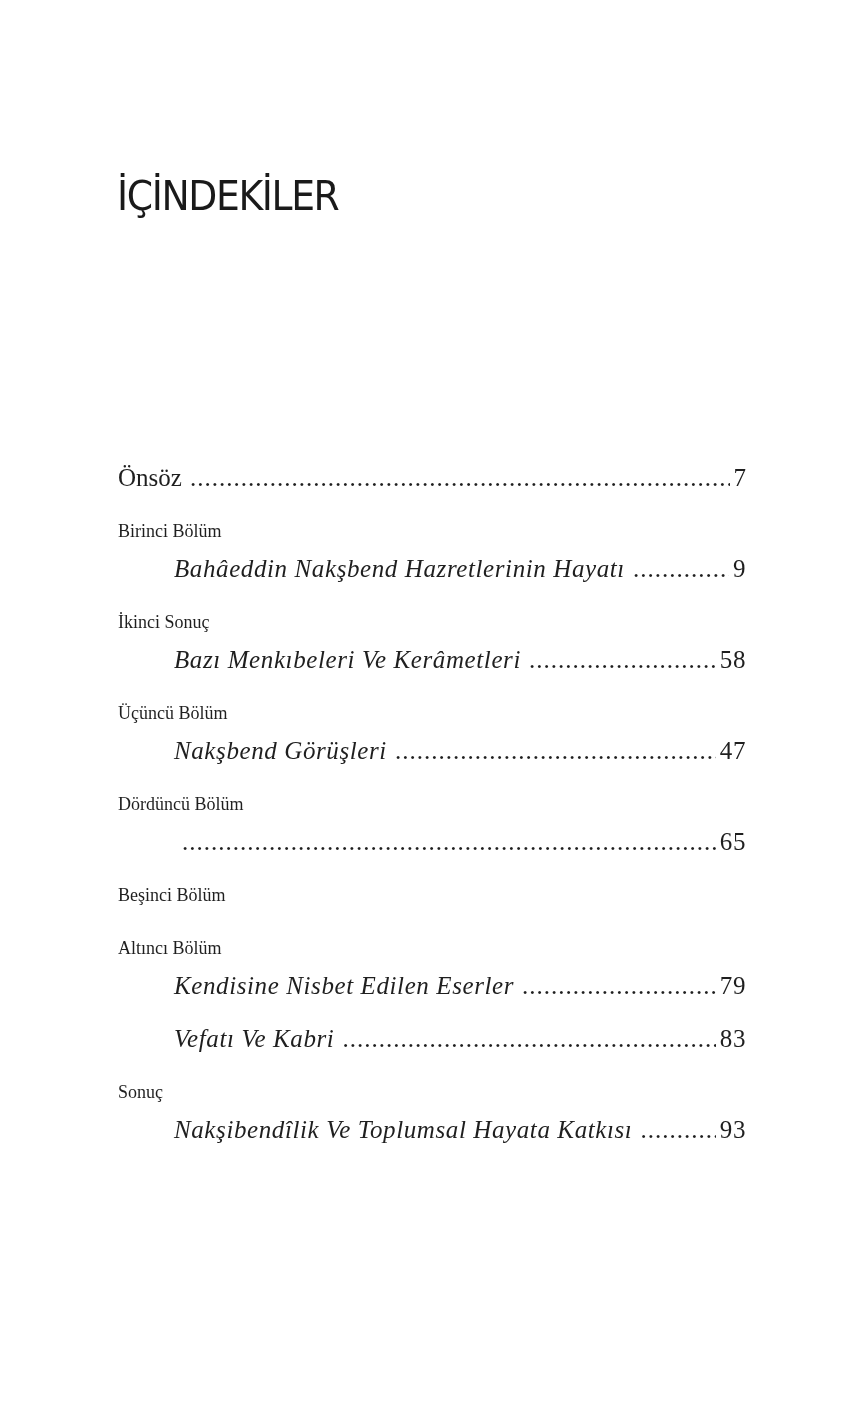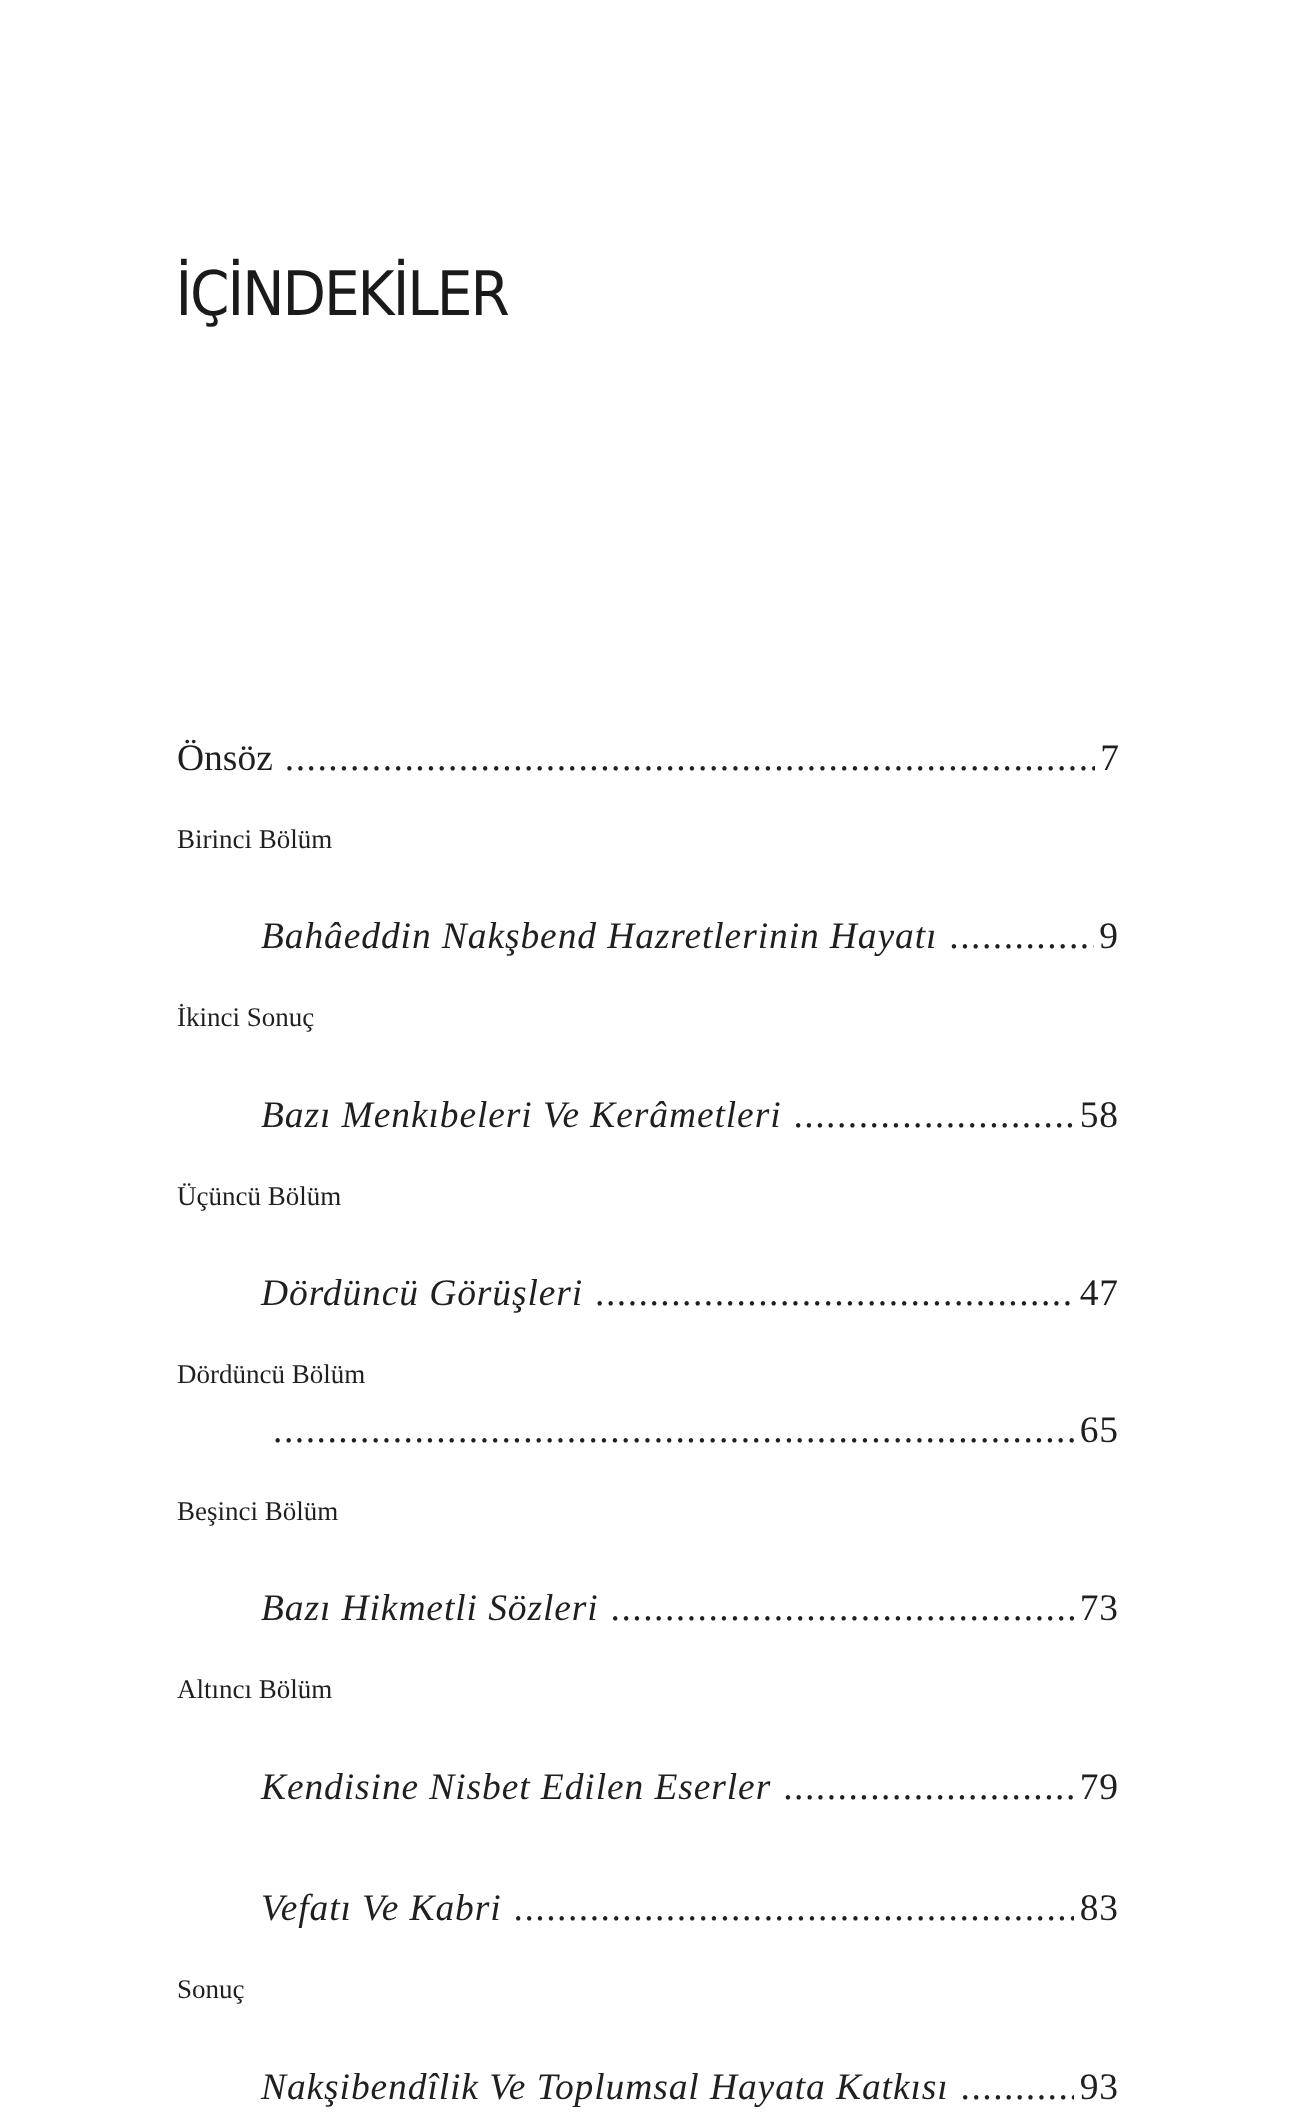--- a/index.html
+++ b/index.html
@@ -8,21 +8,21 @@
     position: absolute; left: 117px; top: 172px;
     font-family: "DejaVu Sans", sans-serif; font-size: 41px; font-weight: normal;
     letter-spacing: -1.5px; color: #1a1a1a; margin: 0; transform: scaleX(0.92); transform-origin: left top;
   }
   .toc { position: absolute; left: 118px; top: 459px; width: 628px; }
   .row {
     display: flex; align-items: baseline;
     font-family: "Liberation Serif", serif; font-size: 25px; line-height: 38px; color: #1f1f1f;
   }
   .row.sub { padding-left: 56px; font-style: italic; letter-spacing: 0.6px; text-align: center; }
-  .row .label { white-space: nowrap; margin-top: 28px; }
+  .row .label { white-space: nowrap; }
   .row .dots {
     flex: 1; overflow: hidden; white-space: nowrap; margin: 0 4px 0 8px;
     letter-spacing: 1px; font-style: normal;
   }
   .row .dots::before { content: "........................................................................................................................................................"; }
   .row .page { white-space: nowrap; font-style: normal; }
   .heading-row {
     font-family: "Liberation Serif", serif; font-size: 18px; line-height: 38px; color: #1f1f1f;
   }
   .group { margin-top: 15px; }
@@ -55,41 +55,36 @@
     <div class="row sub">
       <span class="label">Bazı Menkıbeleri Ve Kerâmetleri</span>
       <span class="dots"></span>
       <span class="page">58</span>
     </div>
   </div>
 
   <div class="group">
     <div class="heading-row">Üçüncü Bölüm</div>
     <div class="row sub">
-      <span class="label">Dördüncü Görüşleri</span>
+      <span class="label">Nakşbend Görüşleri</span>
       <span class="dots"></span>
       <span class="page">47</span>
     </div>
   </div>
 
   <div class="group">
     <div class="heading-row">Dördüncü Bölüm</div>
     <div class="row sub">
       <span class="dots"></span>
       <span class="page">65</span>
     </div>
   </div>
 
   <div class="group">
     <div class="heading-row">Beşinci Bölüm</div>
-    <div class="row sub">
-      <span class="label">Bazı Hikmetli Sözleri</span>
-      <span class="dots"></span>
-      <span class="page">73</span>
-    </div>
   </div>
 
   <div class="group">
     <div class="heading-row">Altıncı Bölüm</div>
     <div class="row sub">
       <span class="label">Kendisine Nisbet Edilen Eserler</span>
       <span class="dots"></span>
       <span class="page">79</span>
     </div>
   </div>

